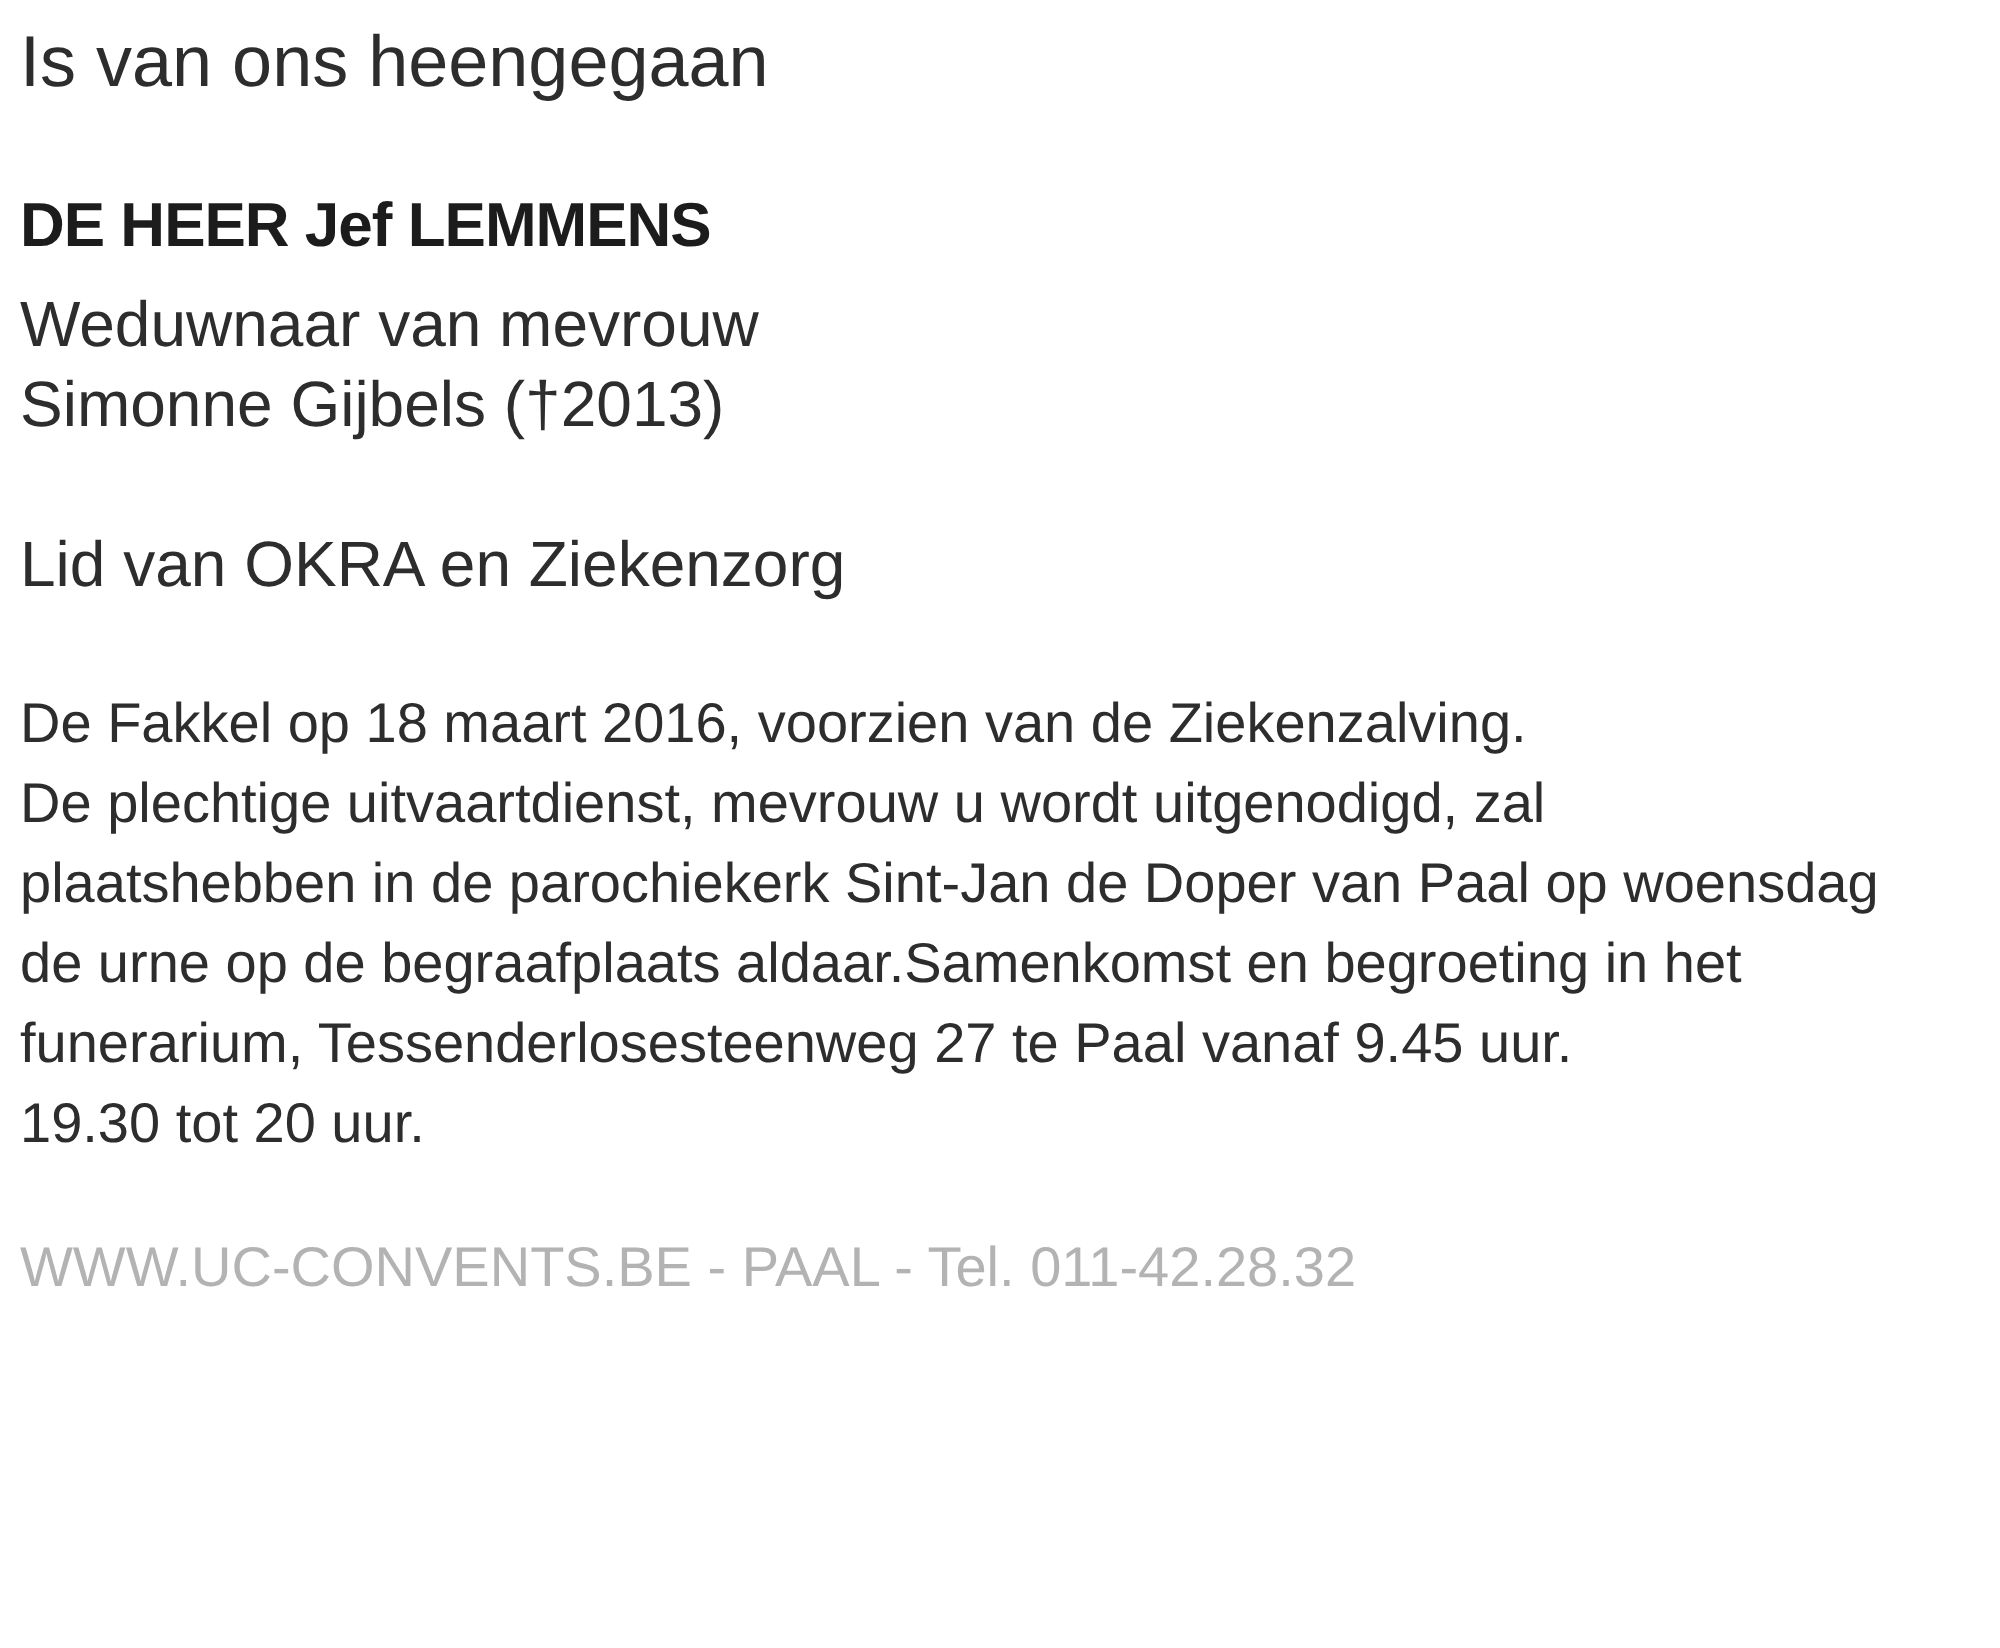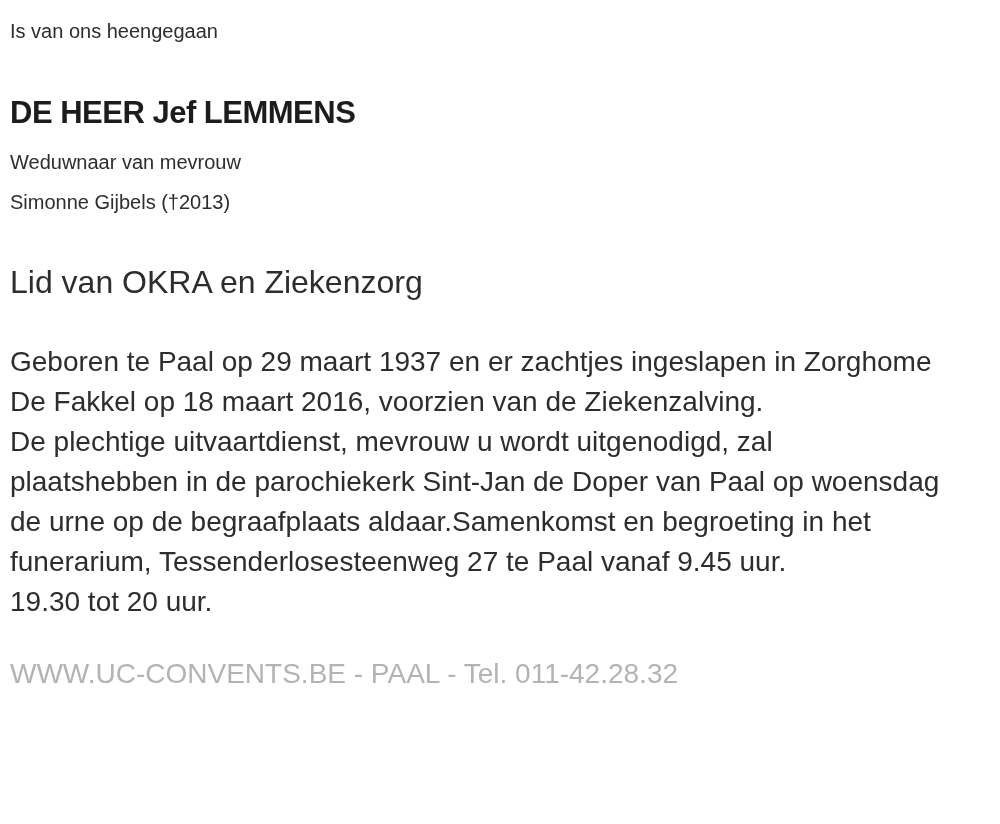--- a/index.html
+++ b/index.html
@@ -11,36 +11,36 @@
     overflow: hidden;
   }
   .doc {
     width: 1000px;
     height: 824px;
     box-sizing: border-box;
     padding: 12px 4px 0 10px;
     background: #ffffff;
   }
   .intro {
-    font-size: 20px;
+    font-size: 36px;
     line-height: 38px;
     margin: 0;
     white-space: nowrap;
   }
   .deceased-name {
     font-size: 31px;
     line-height: 50px;
     font-weight: 700;
     letter-spacing: -0.5px;
     color: #1c1c1c;
     margin: 38px 0 4px 0;
     white-space: nowrap;
   }
   .sub-line {
-    font-size: 20px;
+    font-size: 32px;
     line-height: 40px;
     margin: 0;
     white-space: nowrap;
   }
   .membership {
     font-size: 32px;
     line-height: 40px;
     margin: 40px 0 0 0;
     white-space: nowrap;
   }
@@ -69,21 +69,20 @@
 
   <h1 class="deceased-name">DE HEER Jef LEMMENS</h1>
 
   <p class="sub-line">Weduwnaar van mevrouw</p>
 
   <p class="sub-line">Simonne Gijbels (†2013)</p>
 
   <p class="membership">Lid van OKRA en Ziekenzorg</p>
 
   <div class="body-text">
-    <div class="body-line">Geboren te Paal op 29 maart 1937 en er zachtjes ingeslapen in Zorghome</div>
     <div class="body-line">De Fakkel op 18 maart 2016, voorzien van de Ziekenzalving.</div>
     <div class="body-line">De plechtige uitvaartdienst, mevrouw u wordt uitgenodigd, zal</div>
     <div class="body-line">plaatshebben in de parochiekerk Sint-Jan de Doper van Paal op woensdag</div>
     <div class="body-line">de urne op de begraafplaats aldaar.Samenkomst en begroeting in het</div>
     <div class="body-line">funerarium, Tessenderlosesteenweg 27 te Paal vanaf 9.45 uur.</div>
     <div class="body-line">19.30 tot 20 uur.</div>
   </div>
 
   <footer class="footer">WWW.UC-CONVENTS.BE - PAAL - Tel. 011-42.28.32</footer>
 

